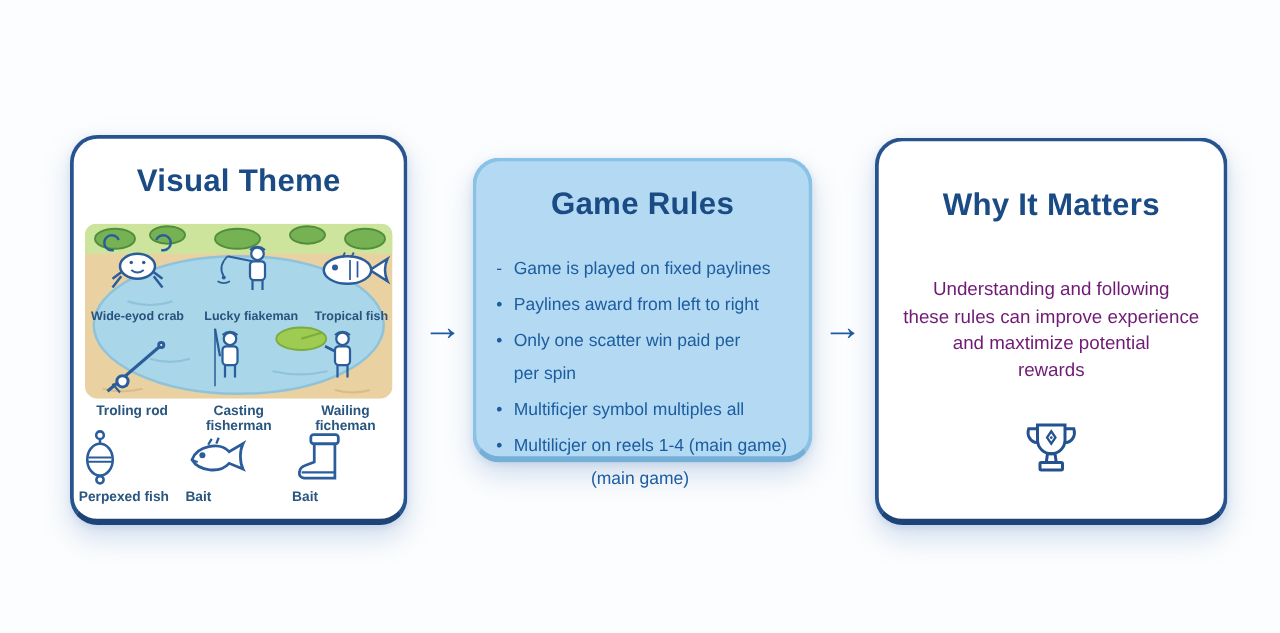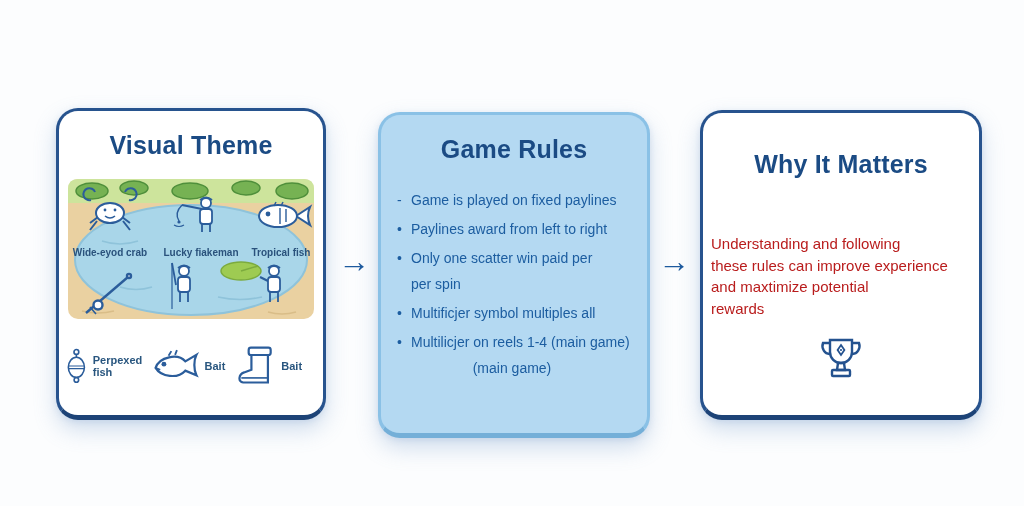--- a/index.html
+++ b/index.html
@@ -12,21 +12,21 @@
     position:absolute;box-sizing:border-box;border-radius:22px;
     box-shadow:0 10px 22px rgba(110,150,200,0.30), 0 2px 6px rgba(110,150,200,0.18);
   }
   .card.white{
     background:#ffffff;
     border:3px solid #27538e;
     border-bottom-width:5px;border-bottom-color:#1d4377;
   }
   #card-visual{left:56px;top:108px;width:270px;height:312px;}
   #card-rules{
-    left:378px;top:112px;width:272px;height:326px;
+    left:378px;top:126px;width:272px;height:244px;
     background:#b4d9f2;border:3px solid #8ac1e6;
     border-bottom-width:5px;border-bottom-color:#74afd8;
   }
   #card-why{left:700px;top:110px;width:282px;height:310px;}
   .card-title{
     text-align:center;font-weight:bold;font-size:25px;color:#1b4b84;
     letter-spacing:0.2px;margin:0;position:absolute;left:0;right:0;
   }
   #card-visual .card-title{top:20px;}
   #card-rules .card-title{top:20px;}
@@ -37,34 +37,34 @@
 
   
   .shore-labels{
     position:absolute;left:4px;right:4px;top:212px;display:flex;
   }
   .shore-labels span{
     flex:1;text-align:center;font-size:11px;color:#29567f;font-weight:bold;
   }
   
   .icon-row{position:absolute;left:4px;right:4px;top:232px;display:flex;}
-  .icon-col{flex:1;display:flex;align-items:center;gap:3px;}
+  .icon-col{flex:1;display:flex;flex-direction:column;gap:3px;}
   .icon-col .lbl{font-size:11px;color:#29567f;font-weight:bold;}
 
   
   .rules-list{position:absolute;left:16px;right:4px;top:76px;color:#1c5da0;}
   .rule-item{display:flex;font-size:14px;line-height:18px;margin-bottom:11px;white-space:nowrap;}
   .rule-marker{width:14px;flex:0 0 14px;}
   .rule-cont{font-size:14px;line-height:18px;margin:-3px 0 11px 14px;white-space:nowrap;}
   .rule-cont.center{margin-left:0;text-align:center;width:230px;}
 
   
   .why-paragraph{
-    position:absolute;left:8px;right:8px;top:120px;text-align:left;
-    font-size:15px;line-height:21.5px;color:#b91c1c;
+    position:absolute;left:8px;right:8px;top:108px;text-align:center;
+    font-size:15px;line-height:21.5px;color:#701a75;
   }
   #trophy-wrap{position:absolute;left:0;right:0;top:222px;text-align:center;}
 
   
   .flow-arrow{
     position:absolute;width:44px;text-align:center;
     font-size:32px;color:#1d5a9e;font-weight:normal;top:243px;line-height:36px;
   }
   #arrow-1{left:332px;}
   #arrow-2{left:652px;}
@@ -158,20 +158,25 @@
 
     <g transform="translate(206,112)" stroke="#2b5d9b" stroke-width="1.8" fill="#ffffff">
       <path d="M-14,-14 L-2,-8" fill="none" stroke-width="2.2"></path>
       <circle cx="0" cy="-20" r="5"></circle>
       <path d="M-6,-23 q6,-5 12,0" fill="none"></path>
       <rect x="-6" y="-14" width="12" height="15" rx="3"></rect>
       <path d="M-4,1 l0,10 M4,1 l0,10" fill="none"></path>
     </g>
   </svg>
 
+  <div class="shore-labels">
+    <span>Troling rod</span>
+    <span>Casting fisherman</span>
+    <span>Wailing ficheman</span>
+  </div>
 
   <div class="icon-row">
     <div class="icon-col">
       <svg width="34" height="46" viewBox="0 0 40 54">
         <g stroke="#2b5d9b" stroke-width="2.4" fill="#ffffff">
           <circle cx="20" cy="6" r="3.6"></circle>
           <path d="M20,10 L20,14" fill="none"></path>
           <ellipse cx="20" cy="29" rx="12" ry="15"></ellipse>
           <path d="M8.5,31 L31.5,31 M9,27 L31,27" fill="none" stroke-width="1.8"></path>
           <circle cx="20" cy="48" r="3.4"></circle>

